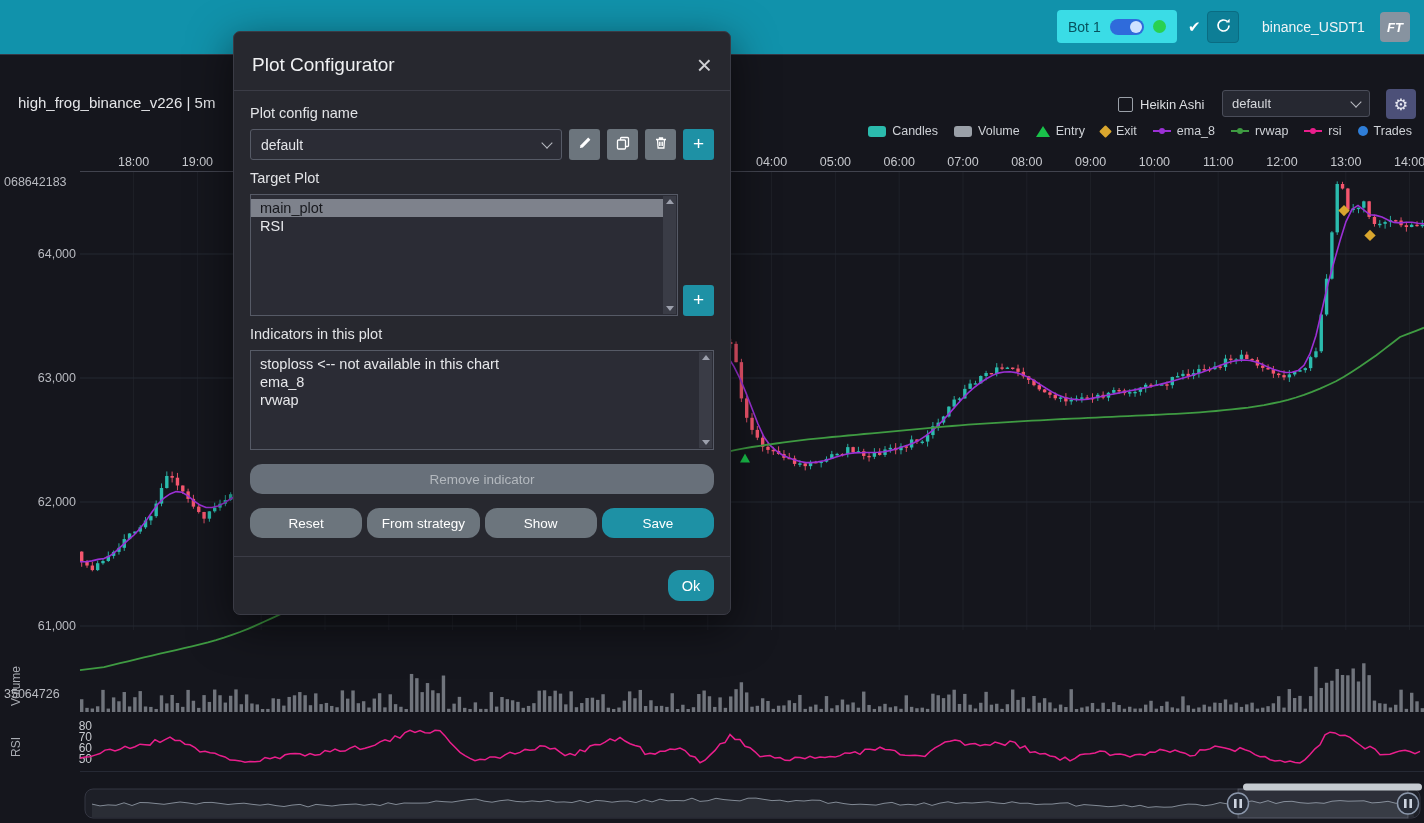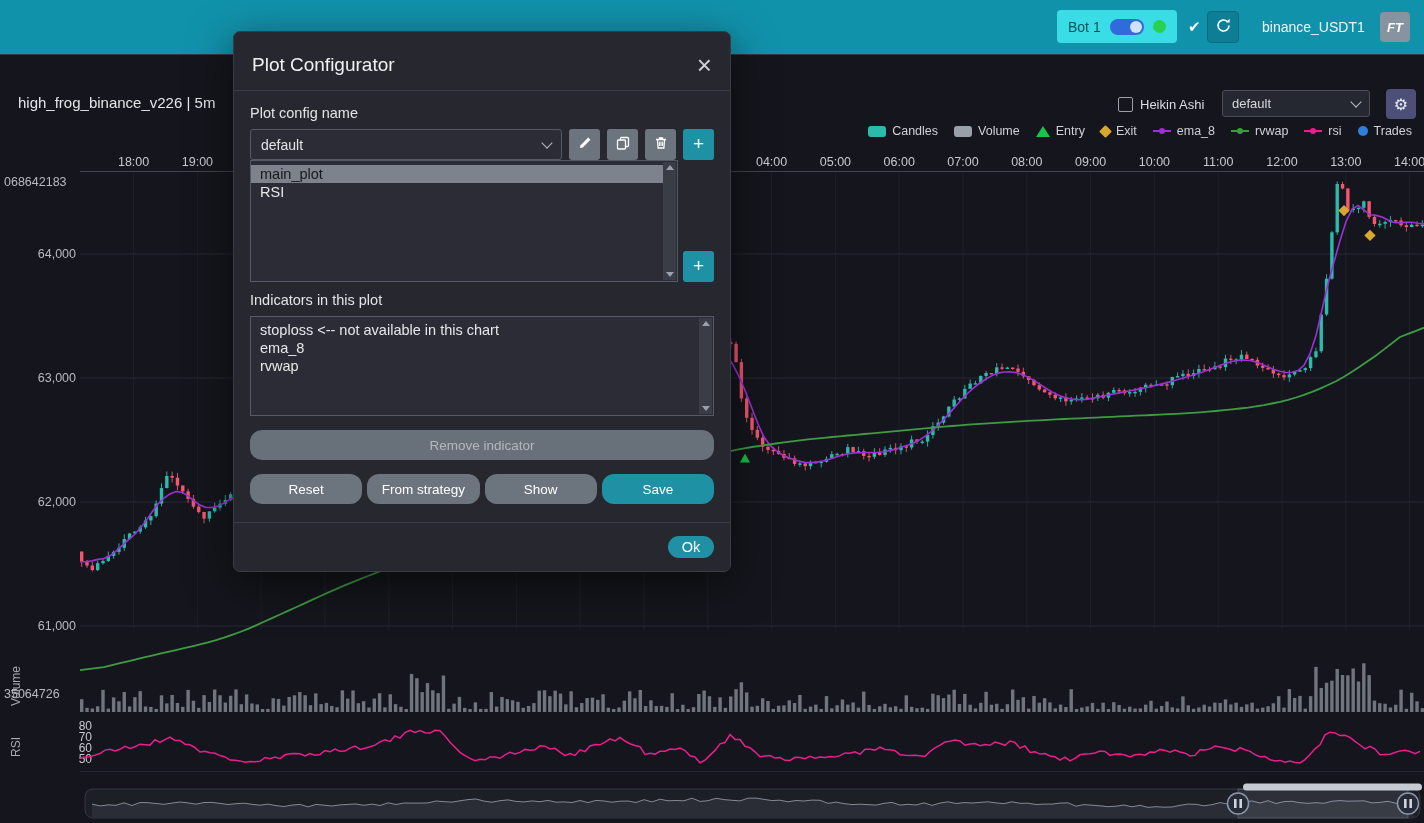--- a/index.html
+++ b/index.html
@@ -55,21 +55,21 @@
   .scrollbar{position:absolute;top:1px;right:1px;bottom:1px;width:13px;background:#3a3c46;display:flex;flex-direction:column;justify-content:space-between;align-items:center;padding:3px 0;box-sizing:border-box;cursor:pointer;}
   .sb-up{width:0;height:0;border-left:4px solid transparent;border-right:4px solid transparent;border-bottom:5px solid #9ca0ac;}
   .sb-down{width:0;height:0;border-left:4px solid transparent;border-right:4px solid transparent;border-top:5px solid #9ca0ac;}
   .btn{height:30px;border-radius:12px;font-size:13.5px;display:flex;align-items:center;justify-content:center;color:#fff;border:none;cursor:pointer;padding:0 10px;}
   .btn.gray{background:#6c757d;}
   .btn.teal{background:#1e91a5;}
   .btn.muted{background:#68707a;color:#b3b8be;}
   .btn-row{display:flex;gap:5px;margin-top:14px;}
   .btn-row .btn{flex:1;}
   .m-footer{border-top:1px solid #3b3c46;padding:13px 16px;display:flex;justify-content:flex-end;}
-  .ok-btn{min-width:46px;height:22px;font-size:14.5px;}
+  .ok-btn{min-width:46px;height:31px;font-size:14.5px;}
 </style>
 </head>
 <body>
 
 <div class="stage">
 
   <div class="navbar">
     <div class="bot-pill">
       <span>Bot 1</span>
       <span class="toggle">
@@ -1015,20 +1015,21 @@
           <span><svg width="14" height="14" viewBox="0 0 14 14">
                 <path d="M2 3.5h10M5.5 3.5V2h3v1.5M3.5 3.5l.6 8.5h5.8l.6-8.5" fill="none" stroke="#fff" stroke-width="1.3"></path>
                 <path d="M5.6 5.7v4.3M7 5.7v4.3M8.4 5.7v4.3" stroke="#fff" stroke-width="1"></path>
               </svg></span>
         </button>
         <button class="icon-btn teal">
           <span class="plus-glyph">+</span>
         </button>
       </div>
 
+      <div class="m-label">Target Plot</div>
       <div class="target-wrap">
         <div class="listbox">
           <div class="list-row selected">main_plot</div>
             <div class="list-row">RSI</div>
             <div class="scrollbar">
             <span class="sb-up"></span>
             <span class="sb-down"></span>
           </div>
         </div>
         <button class="icon-btn teal">

